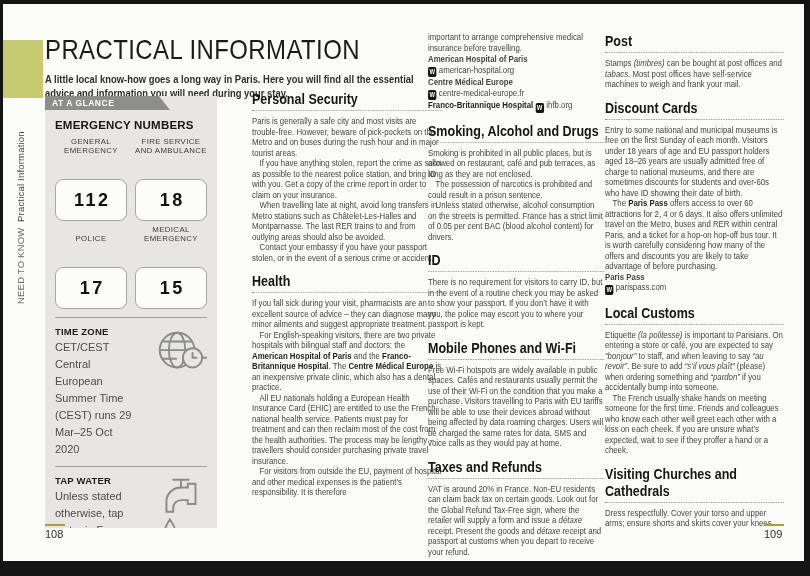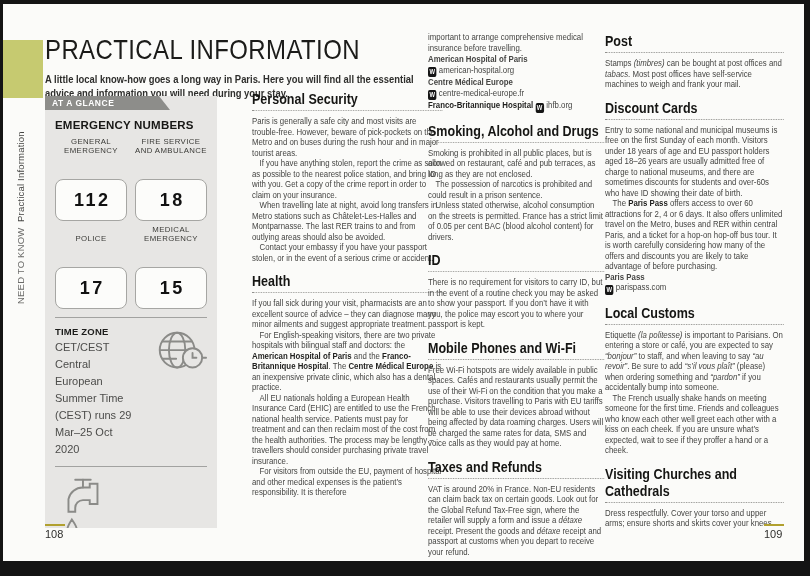--- a/index.html
+++ b/index.html
@@ -118,20 +118,24 @@
             <ellipse cx="25" cy="25" rx="8.5" ry="18"></ellipse>
             <path d="M7.5 25 h35 M10 16 h30 M10 34 h14"></path>
             <circle cx="41" cy="33" r="10" fill="#e7e6e4"></circle>
             <path d="M41 28 v5 h4"></path>
             <line x1="51.5" y1="33" x2="55" y2="33"></line>
           </svg>
         </div>
       </div>
       <hr class="divider">
       <div class="info-row">
+        <div class="info-text">
+          <h4>TAP WATER</h4>
+          <p>Unless stated otherwise, tap water in France is safe to drink.</p>
+        </div>
         <div class="info-icon">
           <svg width="48" height="58" viewBox="0 0 48 60">
             <line x1="17" y1="5" x2="33" y2="5"></line>
             <line x1="25" y1="5" x2="25" y2="13"></line>
             <path d="M10 25 a15 15 0 0 1 15-12 h7 v-4 h8 v21 h-8 v-4 h-7 a8 8 0 0 0 -8 8 v4 h-7 z"></path>
             <path d="M13.5 46 q-4.5 7 -4.5 9.5 a4.7 4.7 0 0 0 9.4 0 q0 -2.5 -4.9 -9.5 z"></path>
           </svg>
         </div>
       </div>
       <hr class="divider">

